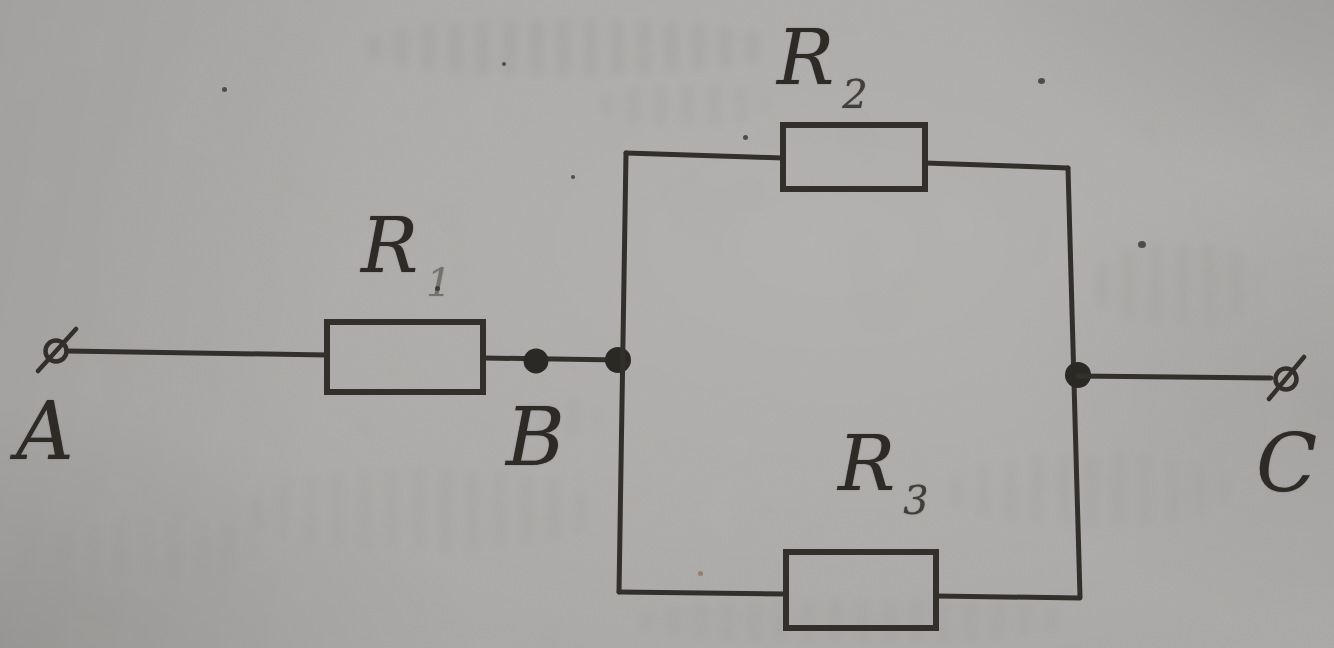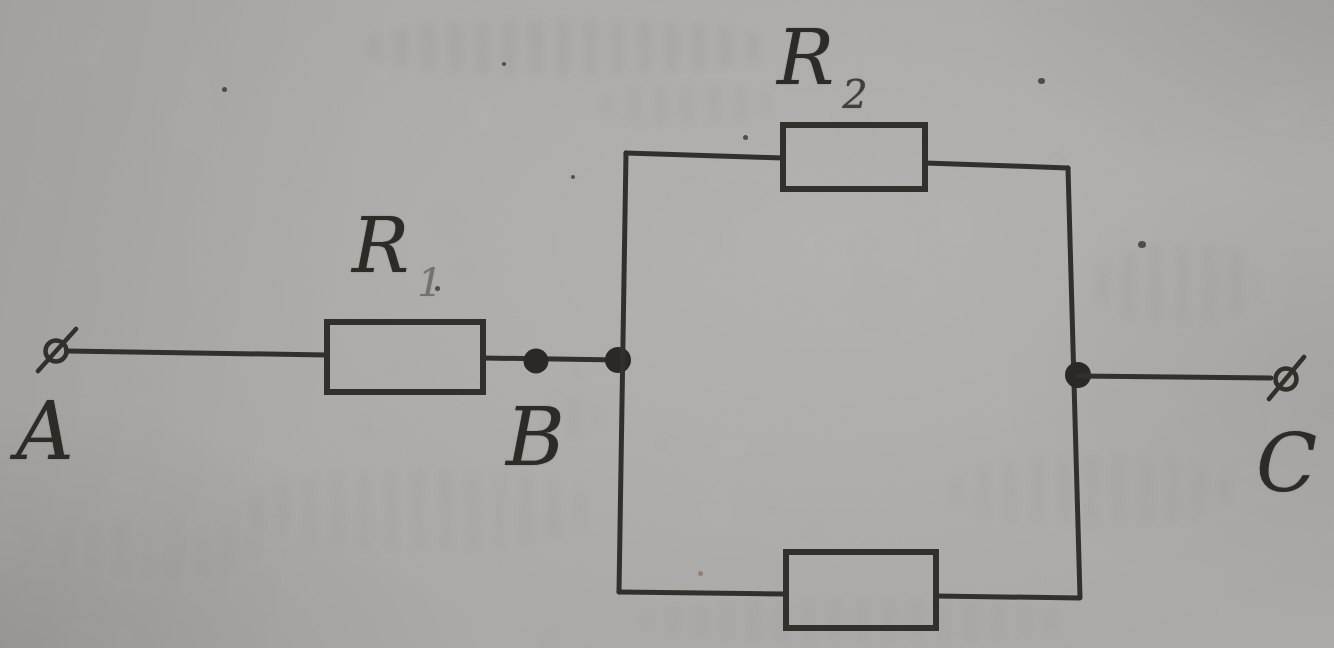--- a/index.html
+++ b/index.html
@@ -126,22 +126,25 @@
       </g>
     </g>
   </svg>
 
   <div class="lbl node-lbl" style="left:16px;top:392px;">A</div>
 
   <div class="lbl node-lbl" style="left:506px;top:398px;">B</div>
 
   <div class="lbl node-lbl" style="left:1256px;top:424px;">C</div>
 
-  <div class="lbl" style="left:352px;top:208px;">
+  <div class="lbl" style="left:361px;top:208px;">
     <span class="r-base">R</span><span class="r-sub sub-faint">1</span>
   </div>
 
   <div class="lbl" style="left:777px;top:20px;">
     <span class="r-base">R</span><span class="r-sub sub-soft">2</span>
   </div>
 
+  <div class="lbl" style="left:838px;top:426px;">
+    <span class="r-base">R</span><span class="r-sub sub-soft">3</span>
+  </div>
 
 </div>
 
 </body></html>

